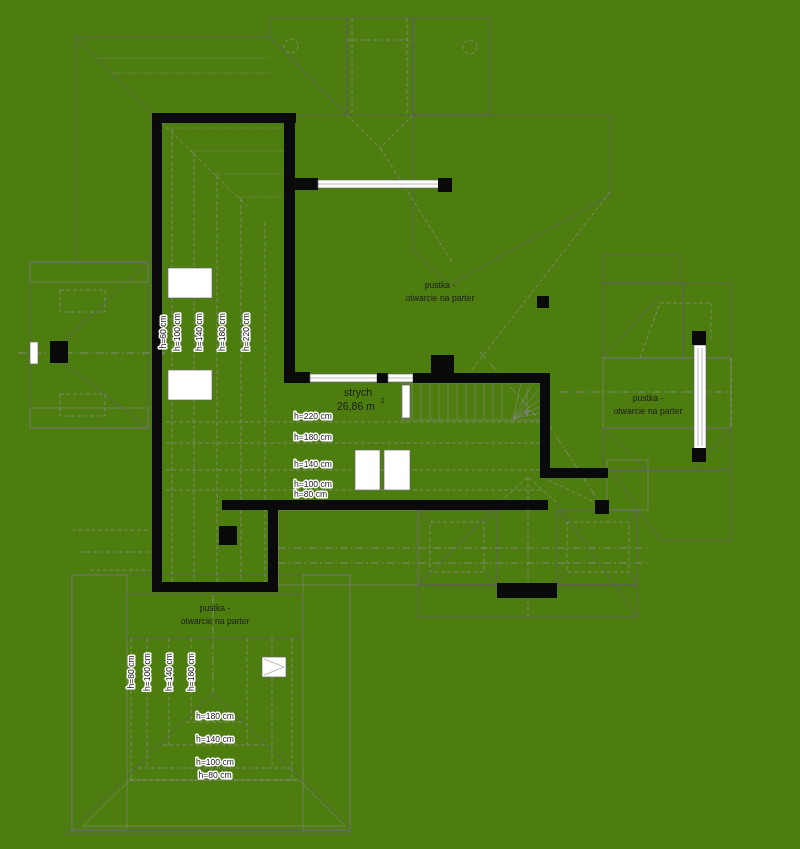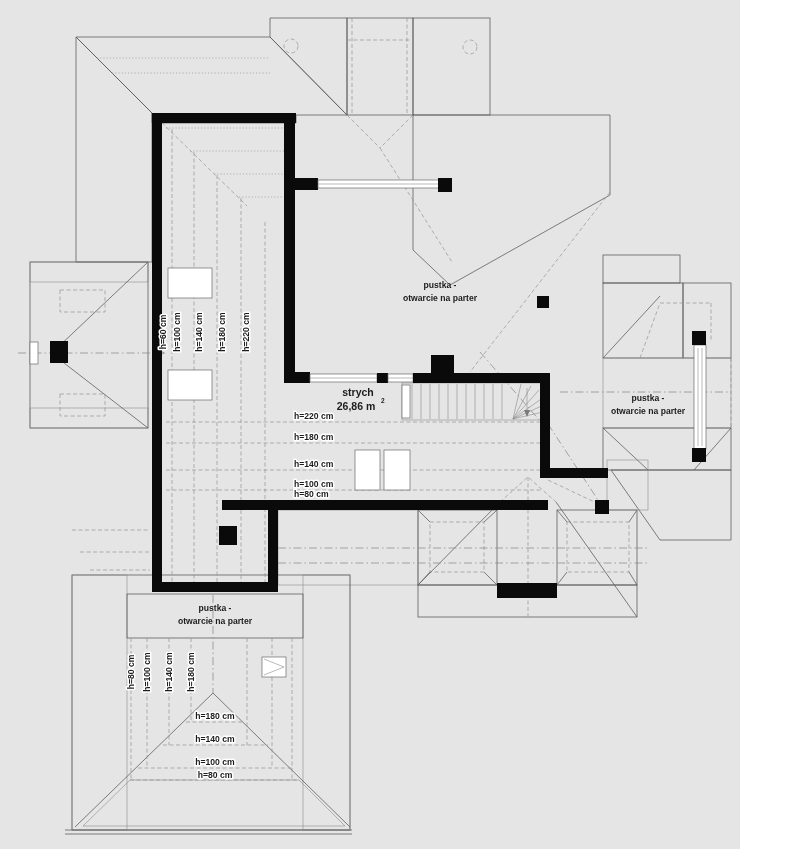--- a/index.html
+++ b/index.html
@@ -1,17 +1,17 @@
 <!DOCTYPE html>
 <html><head>
 <meta charset="utf-8">
 <style>
   html,body{margin:0;padding:0;background:#ffffff;}
-  .canvas{width:740px;height:849px;position:relative;background:#e5e5e5;overflow:hidden;
-          font-family:"Liberation Sans", sans-serif;font-weight:bold;}
+  .canvas{width:800px;height:849px;position:relative;background:#4d7c0f;overflow:hidden;
+          font-family:"Liberation Sans", sans-serif;}
   svg{display:block;}
   text{font-family:"Liberation Sans", sans-serif;fill:#1c1c1c;}
   .lbl{font-size:8.6px;}
   .lbl-big{font-size:10.5px;}
   .halo{paint-order:stroke;stroke:#ffffff;stroke-width:3px;stroke-linejoin:round;}
   .thin{stroke:#5f5f5f;stroke-width:0.8;fill:none;}
   .thin2{stroke:#8a8a8a;stroke-width:0.6;fill:none;}
   .dash{stroke:#949494;stroke-width:0.7;fill:none;stroke-dasharray:4 2.5;}
   .dot{stroke:#9a9a9a;stroke-width:0.7;fill:none;stroke-dasharray:1.2 2;}
   .dashdot{stroke:#8f8f8f;stroke-width:0.8;fill:none;stroke-dasharray:8 3 1.5 3;}

